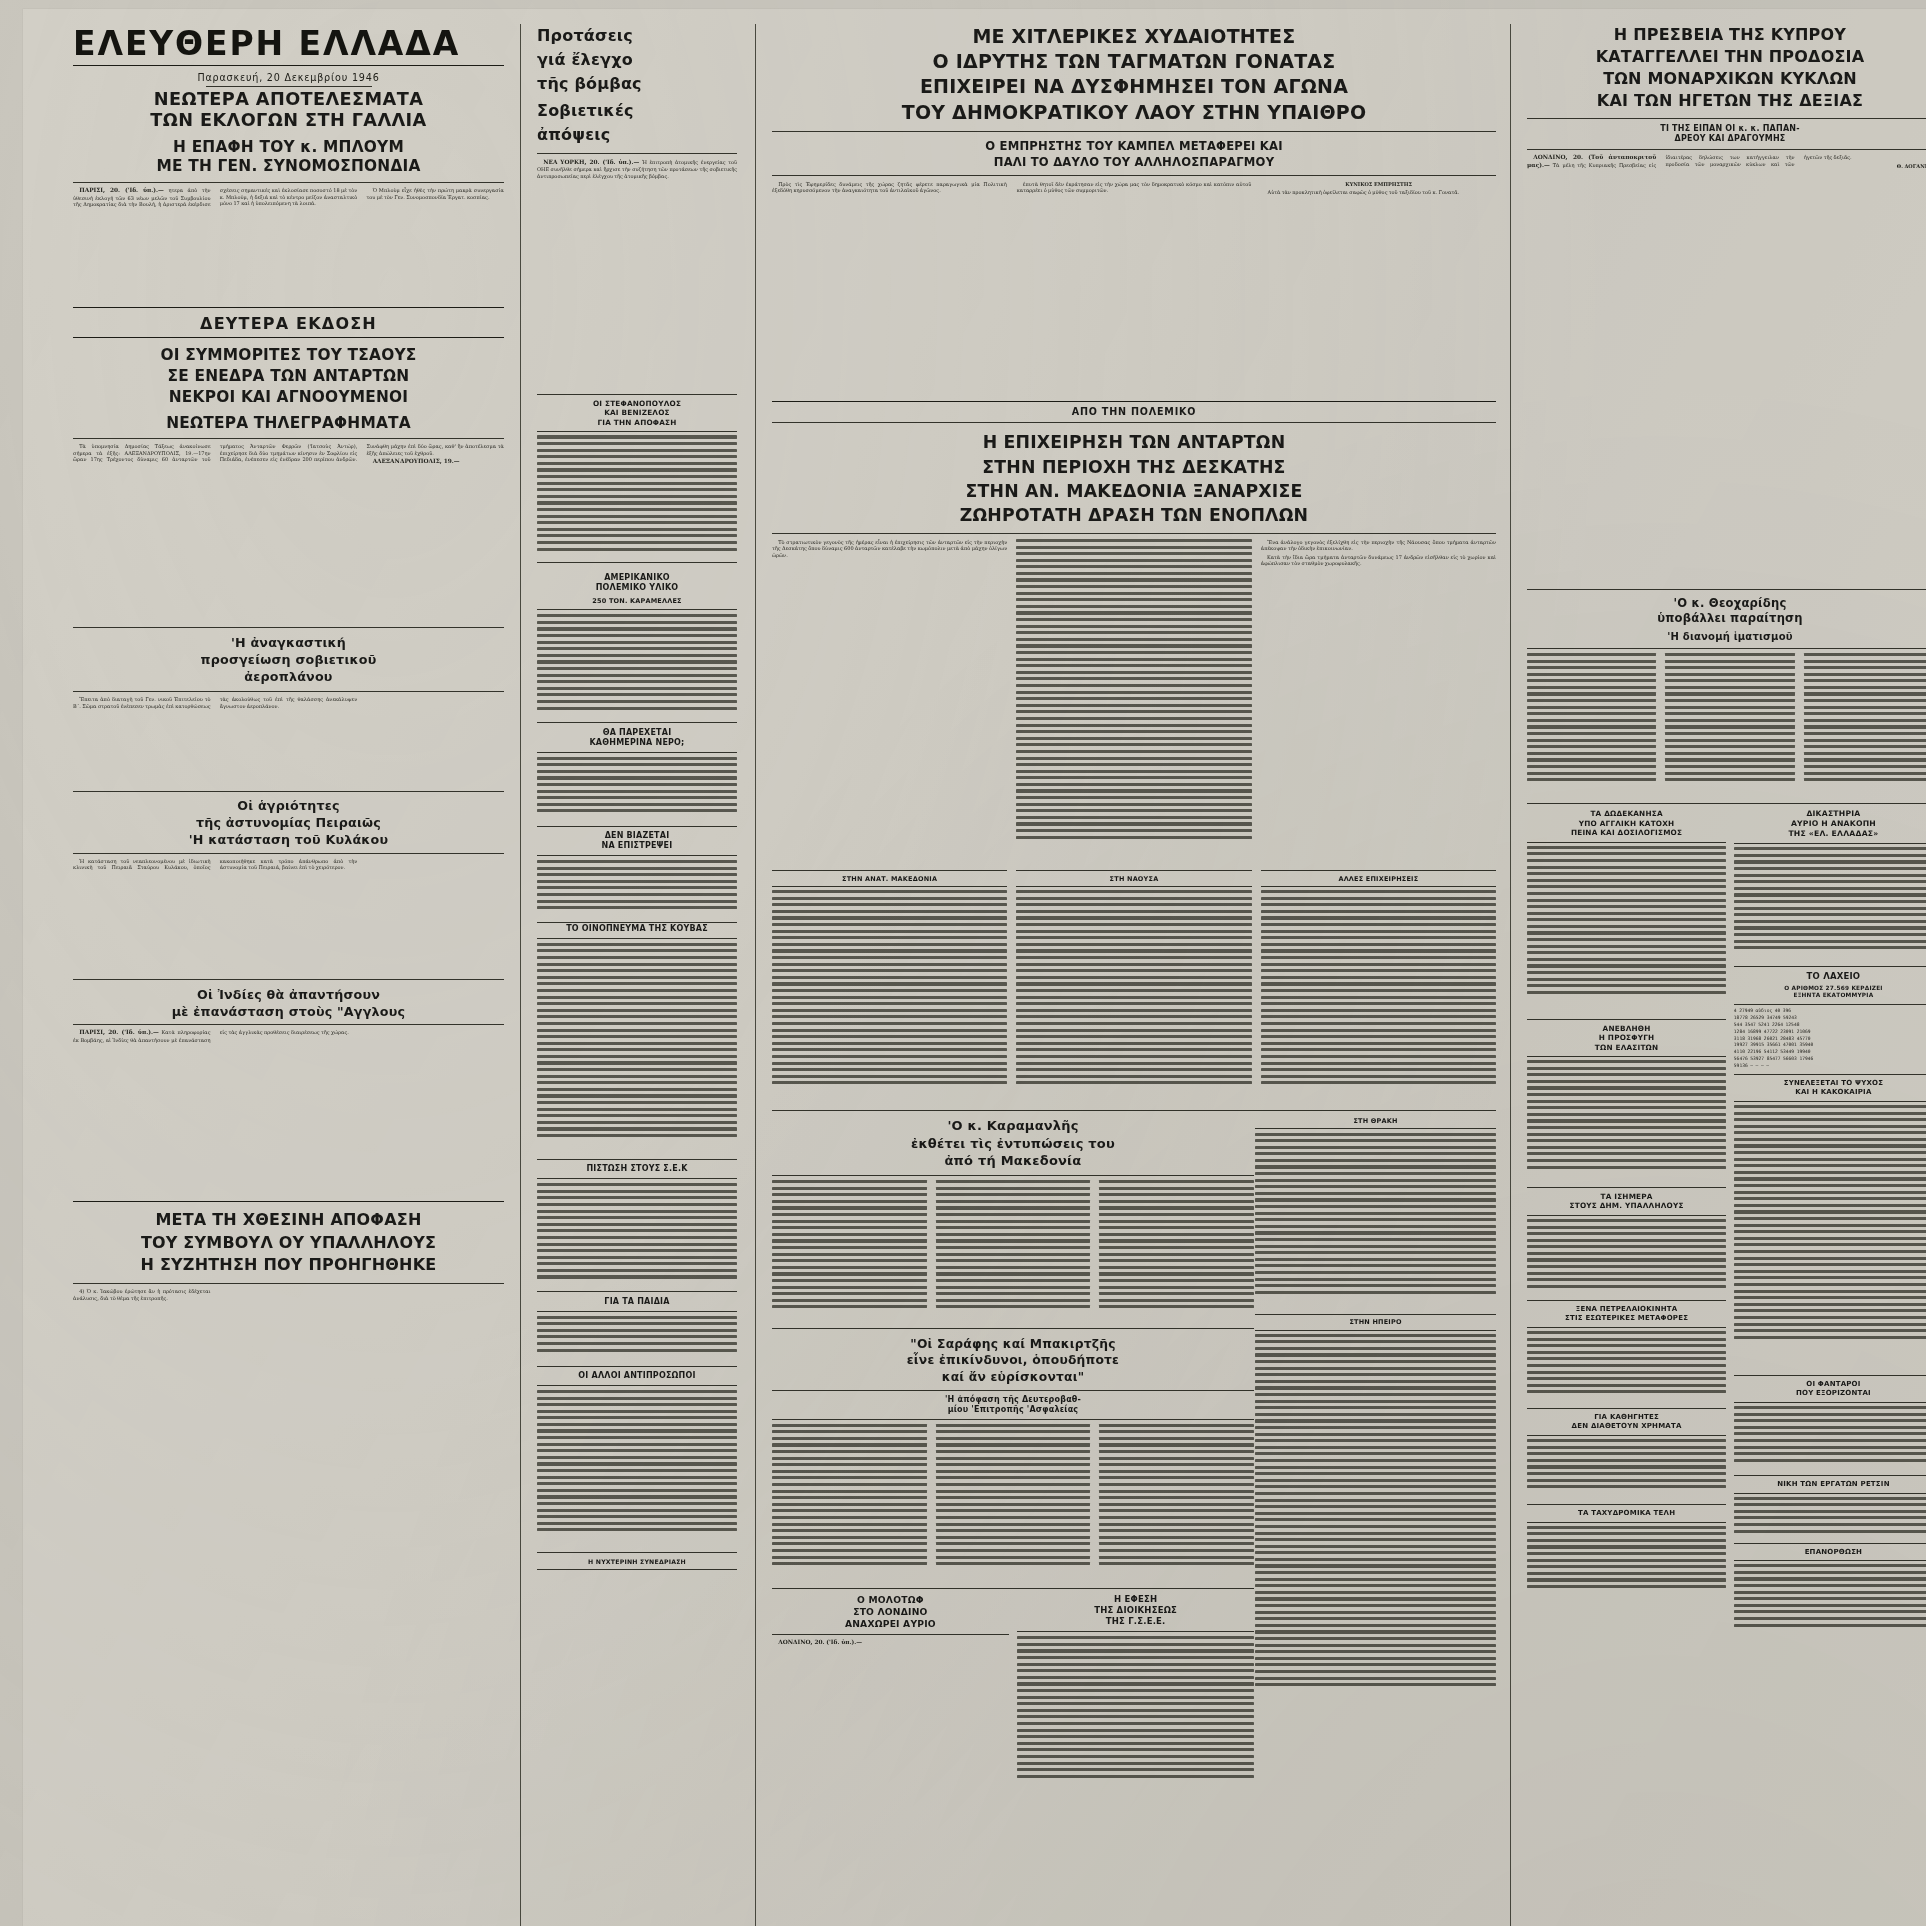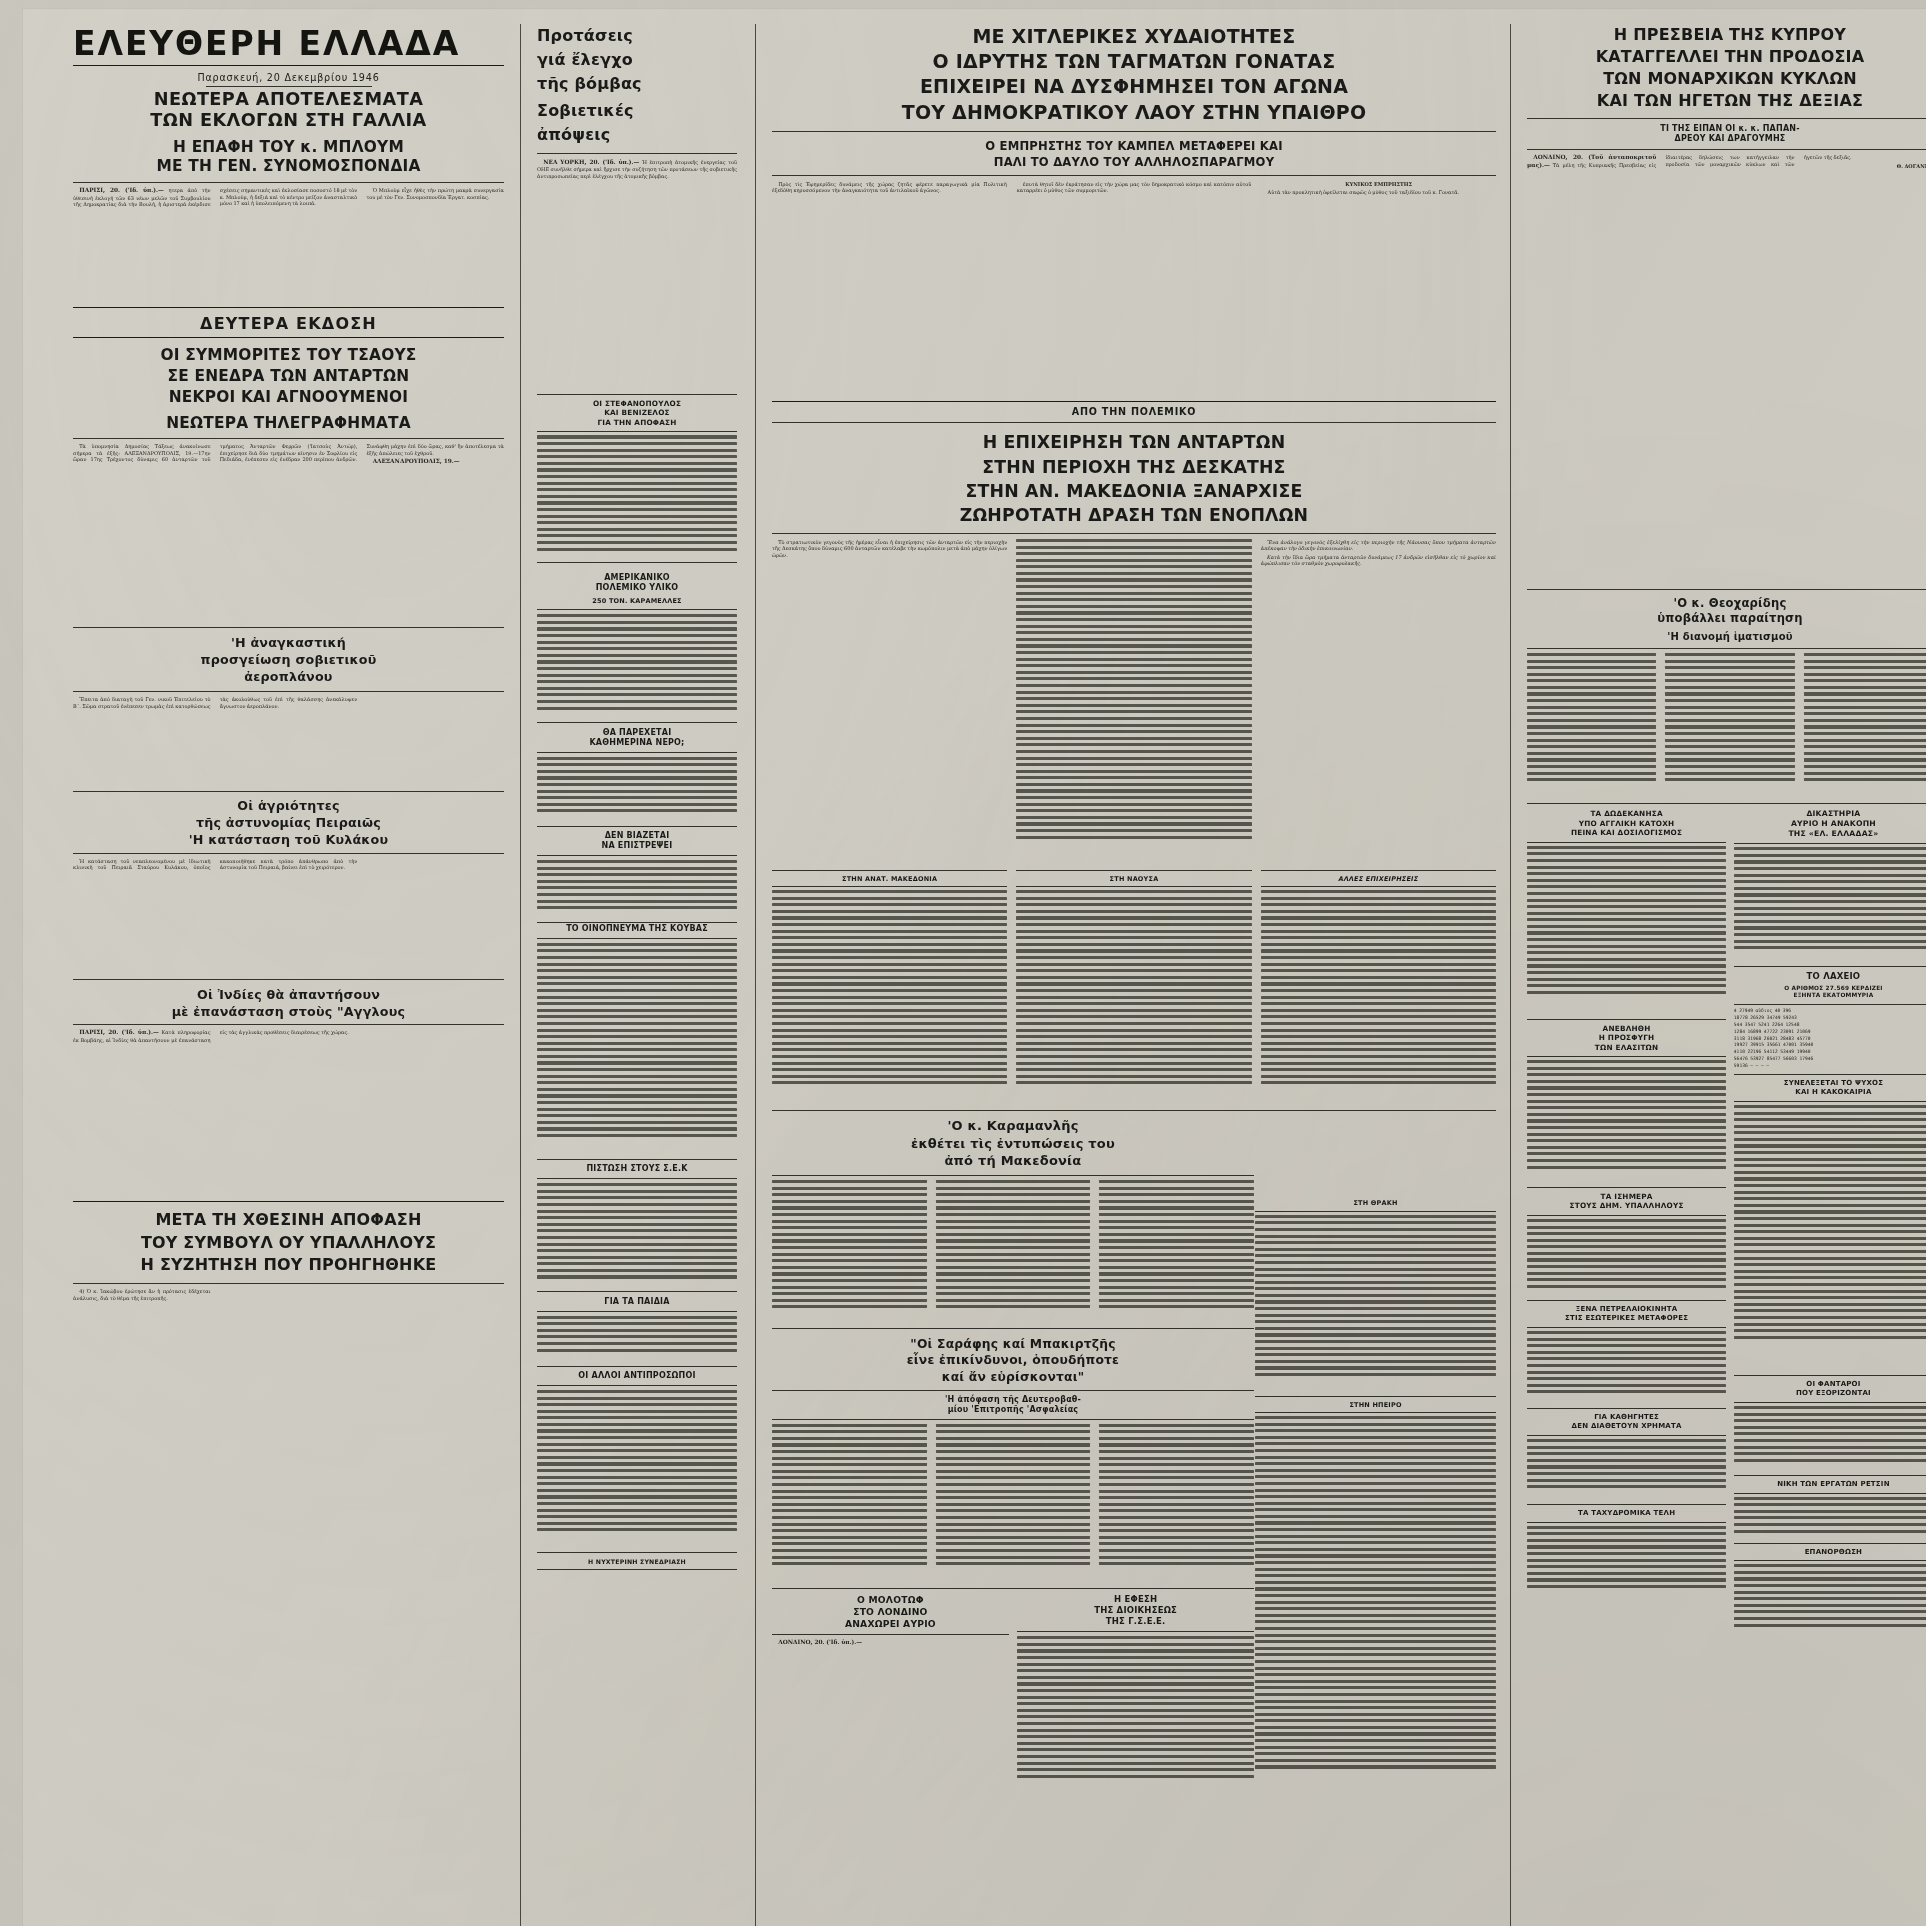--- a/index.html
+++ b/index.html
@@ -574,21 +574,21 @@
                 <i></i>
                 <i></i>
                 <i></i>
                 <i></i>
                 <i></i>
                 <i></i>
                 <i></i>
                 <i></i>
             </div>
           </div>
-          <div style="flex:1;font-style:italic;">
+          <div style="flex:1;">
             <div class="body-col sm" style="height:331px;">
               <p>Ἕνα ἀνάλογο γεγονὸς ἐξελίχθη εἰς τὴν περιοχὴν τῆς Νάουσας ὅπου τμήματα ἀνταρτῶν ἀπέκοψαν τὴν ὁδικὴν ἐπικοινωνίαν.</p>
               <p>Κατὰ τὴν ἴδια ὥρα τμήματα ἀνταρτῶν δυνάμεως 17 ἀνδρῶν εἰσῆλθαν εἰς τὸ χωρίον καὶ ἀφώπλισαν τὸν σταθμὸν χωροφυλακῆς.</p>
             </div>
             <div class="rule thin"></div>
             <div class="kicker" style="margin-top:3.9px;font-size:6.5px;">ΑΛΛΕΣ ΕΠΙΧΕΙΡΗΣΕΙΣ</div>
             <div class="rule thin" style="margin-top:3.1px;"></div>
             <div class="body-col sm faux" style="margin-top:3.1px;height:216px;overflow:hidden;">
               <i></i>
                 <i></i>
@@ -619,21 +619,21 @@
                 <i></i>
                 <i></i>
                 <i></i>
                 <i></i>
             </div>
           </div>
         </div>
 
         <div class="rule thin" style="margin-top:3.9px;"></div>
 
-        <div style="display:flex;gap:1px;margin-top:6.2px;align-items:flex-end;">
+        <div style="display:flex;gap:1px;margin-top:6.2px;">
           <div style="flex:2;">
             <div class="sect-title" style="font-size:13px;line-height:1.35;">
               <div>'Ο κ. Καραμανλῆς</div>
               <div>ἐκθέτει τὶς ἐντυπώσεις του</div>
               <div>ἀπό τή Μακεδονία</div>
             </div>
             <div class="rule thin" style="margin-top:5.4px;"></div>
             <div class="cols3 body-col sm faux" style="margin-top:3.9px;height:146px;overflow:hidden;">
               <i></i>
                 <i></i>

